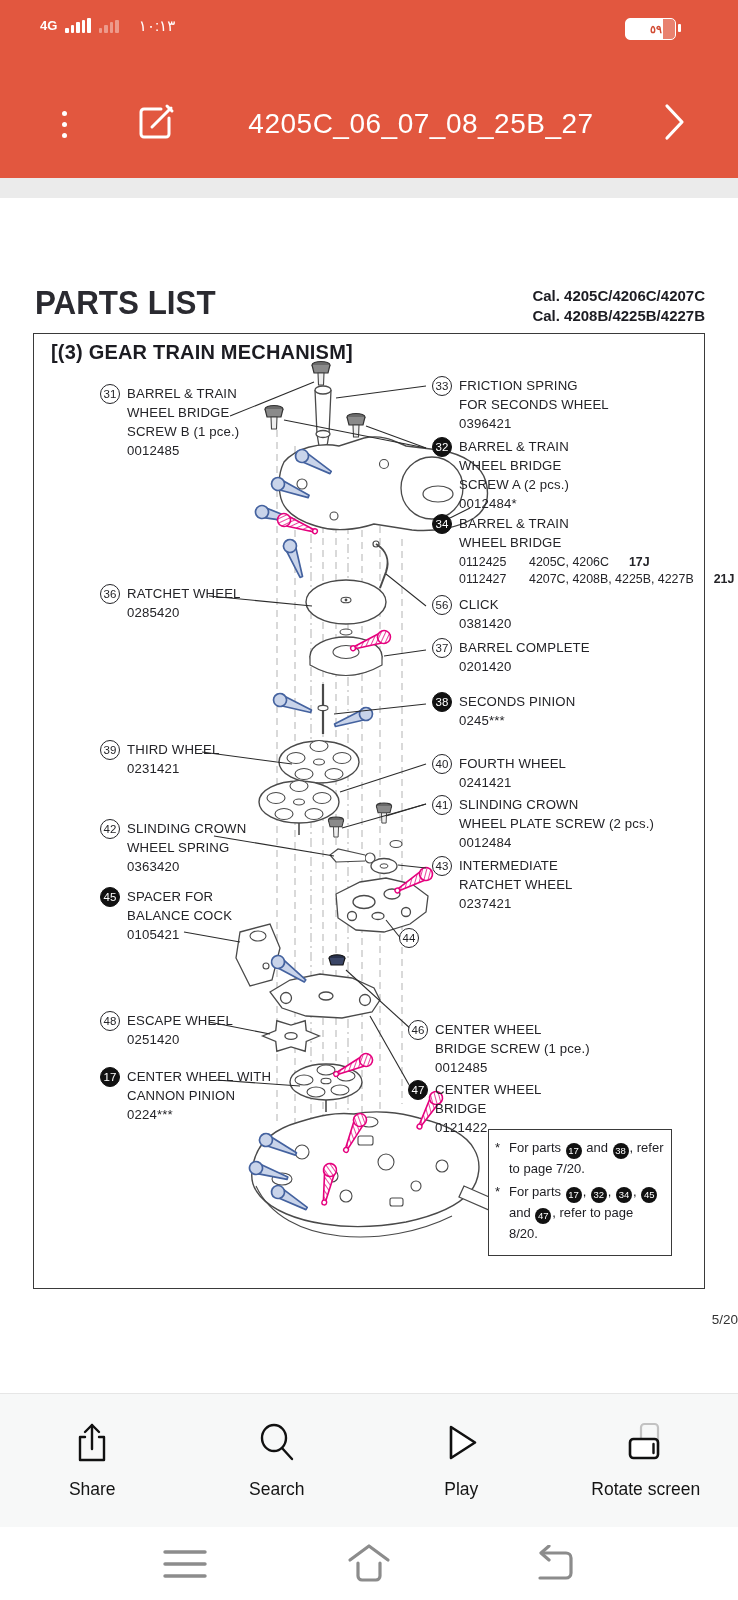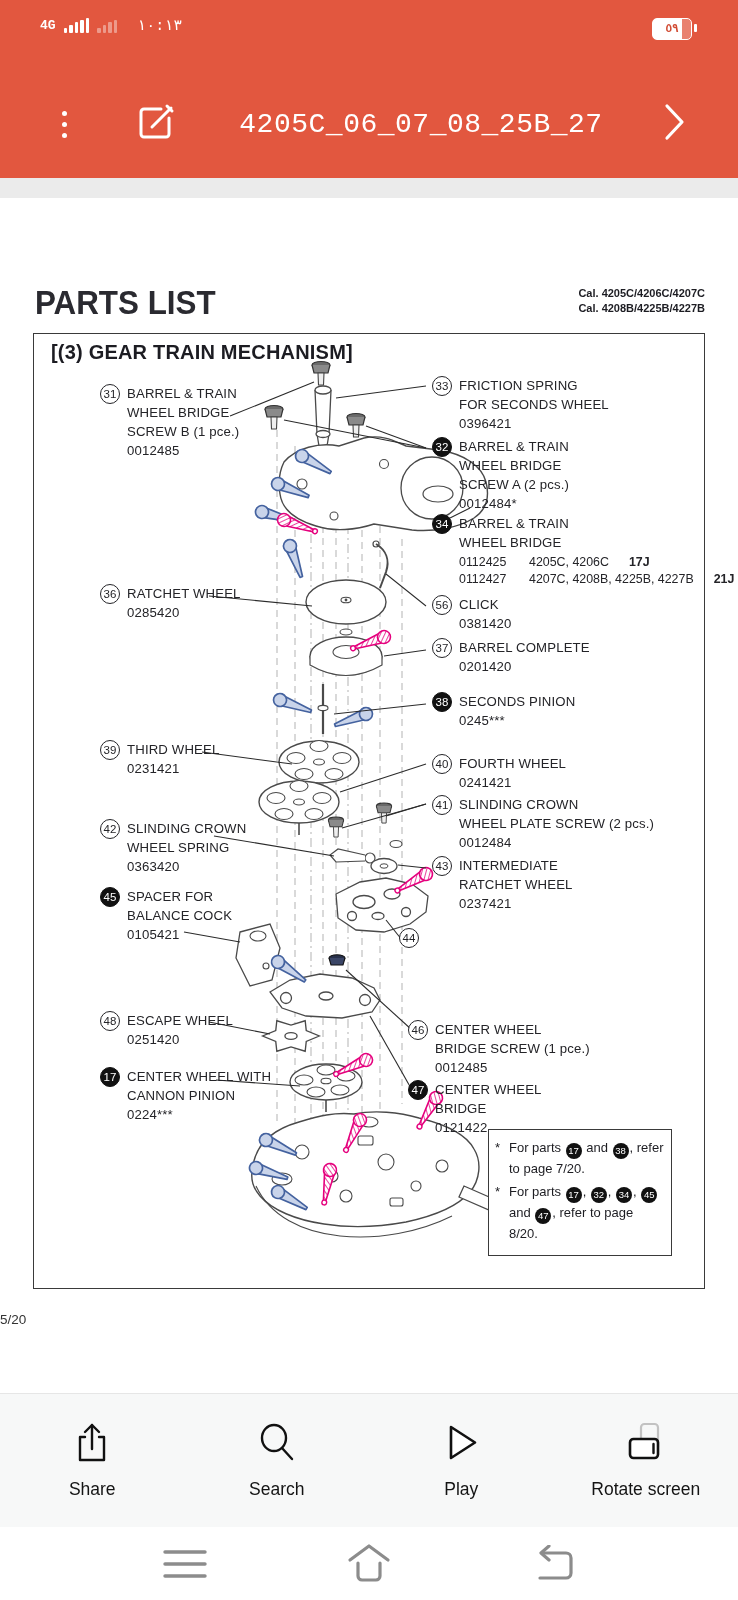--- a/index.html
+++ b/index.html
@@ -1,63 +1,63 @@
 <!DOCTYPE html>
 <html><head>
 <meta charset="utf-8">
 <style>
   html,body{margin:0;padding:0;background:#777;}
   .screen{position:relative;width:738px;height:1600px;background:#ffffff;overflow:hidden;
           font-family:"Liberation Sans",sans-serif;-webkit-font-smoothing:antialiased;}
   
-  .appbar{position:absolute;left:0;top:0;width:738px;height:178px;background:#e2573f;font-family:Liberation Mono, monospace;}
+  .appbar{position:absolute;left:0;top:0;width:738px;height:178px;background:#e2573f;}
   .statusbar{position:absolute;left:0;top:0;width:738px;height:58px;display:flex;align-items:center;color:#fff;}
   .sb-left{display:flex;align-items:flex-end;gap:8px;margin-left:40px;}
   .net-label{font-size:13px;font-weight:bold;line-height:1;margin-bottom:10px;}
   .bars{display:flex;align-items:flex-end;gap:2px;margin-bottom:9px;}
   .bars i{display:block;width:3.5px;background:#fff;border-radius:1px;}
   .bars.dim i{opacity:.4;}
   .sb-time{font-size:15px;margin-left:12px;margin-bottom:7px;letter-spacing:.5px;}
-  .battery{position:absolute;right:46px;top:18px;width:38px;height:20px;border:1.6px solid #fff;
+  .battery{position:absolute;right:62px;top:18px;width:38px;height:20px;border:1.6px solid #fff;
            border-radius:5px;background:linear-gradient(to right,#ffffff 0 76%,rgba(255,255,255,.25) 76%);
-           display:flex;align-items:center;justify-content:center;}
+           display:flex;align-items:center;justify-content:center;padding-left:11px;}
   .battery .pct{font-size:11px;font-weight:bold;color:#d14a32;line-height:1;}
   .battery .nub{position:absolute;right:-5.5px;top:5px;width:3px;height:8px;background:#fff;border-radius:1px;}
   .titlebar{position:absolute;left:0;top:64px;width:738px;height:120px;display:flex;align-items:center;color:#fff;}
   .kebab{width:36px;height:48px;display:flex;flex-direction:column;align-items:center;justify-content:center;gap:6px;margin-left:46px;}
   .kebab i{width:5px;height:5px;border-radius:50%;background:#fff;}
   .editbtn{margin-left:52px;}
   .doc-title{flex:1;text-align:center;font-size:28px;letter-spacing:.5px;white-space:nowrap;overflow:hidden;}
   .chev{margin-right:52px;}
   .understrip{position:absolute;left:0;top:178px;width:738px;height:20px;background:#ebebeb;}
   
   .docarea{position:absolute;left:0;top:198px;width:738px;height:1195px;background:#fff;}
   .doc-head-title{position:absolute;left:35px;top:86px;font-size:33px;font-weight:bold;color:#2a2a30;
                   letter-spacing:0;transform:scaleX(.95);transform-origin:left;}
-  .cal{position:absolute;right:33px;top:88px;text-align:right;font-size:11px;font-weight:bold;color:#1c1c22;line-height:1.35;}
+  .cal{position:absolute;right:33px;top:88px;text-align:right;font-size:15px;font-weight:bold;color:#1c1c22;line-height:1.35;}
   .pdf-box{position:absolute;left:33px;top:135px;width:672px;height:956px;border:1.6px solid #3a3a3a;box-sizing:border-box;}
   .section-head{position:absolute;left:17px;top:7px;font-size:20px;font-weight:bold;color:#1c1c22;letter-spacing:.2px;}
   .diagram-svg{position:absolute;left:0;top:0;width:672px;height:956px;}
   .part{position:absolute;display:flex;align-items:flex-start;gap:7px;}
   .part .txt{white-space:pre-line;font-size:13.2px;line-height:1.44;color:#242428;letter-spacing:.15px;}
   .badge{flex:none;width:20px;height:20px;border-radius:50%;display:flex;align-items:center;justify-content:center;
          font-size:11.5px;box-sizing:border-box;margin-top:0;}
   .badge.outline{border:1.4px solid #242428;color:#242428;background:#fff;}
   .badge.filled{background:#111;color:#fff;border:1.4px solid #111;}
   .p-col{display:flex;flex-direction:column;}
   .jrow{display:flex;gap:20px;font-size:12.4px;color:#242428;margin-top:3px;white-space:nowrap;}
   .jcode{min-width:50px;}
   .jj{font-weight:bold;}
   .notebox{position:absolute;left:454px;top:795px;width:184px;box-sizing:border-box;border:1.3px solid #3a3a3a;
            padding:8px 7px 9px 6px;background:#fff;}
   .note{display:flex;gap:6px;font-size:13px;color:#1d1d22;line-height:1.55;margin-bottom:2px;}
   .note .ast{flex:none;width:8px;}
   .nbadge{display:inline-flex;width:16px;height:16px;border-radius:50%;background:#111;color:#fff;font-size:9.5px;
           align-items:center;justify-content:center;vertical-align:-2px;margin:0 1px;}
-  .pagenum{position:absolute;left:0;top:1114px;width:738px;text-align:left;font-size:13.5px;color:#333;}
+  .pagenum{position:absolute;left:0;top:1114px;width:738px;text-align:right;font-size:13.5px;color:#333;}
   
   .toolbar{position:absolute;left:0;top:1393px;width:738px;height:134px;background:#f7f8f8;border-top:1px solid #e6e6e6;
            display:flex;box-sizing:border-box;}
   .tool{flex:1;display:flex;flex-direction:column;align-items:center;justify-content:center;gap:10px;color:#111;}
   .tool .tlabel{font-size:17.5px;color:#141414;}
   
   .navbar{position:absolute;left:0;top:1527px;width:738px;height:73px;background:#fff;display:flex;align-items:center;
           justify-content:center;gap:134px;}
   .navbtn{width:50px;height:50px;display:flex;align-items:center;justify-content:center;}
 </style>

